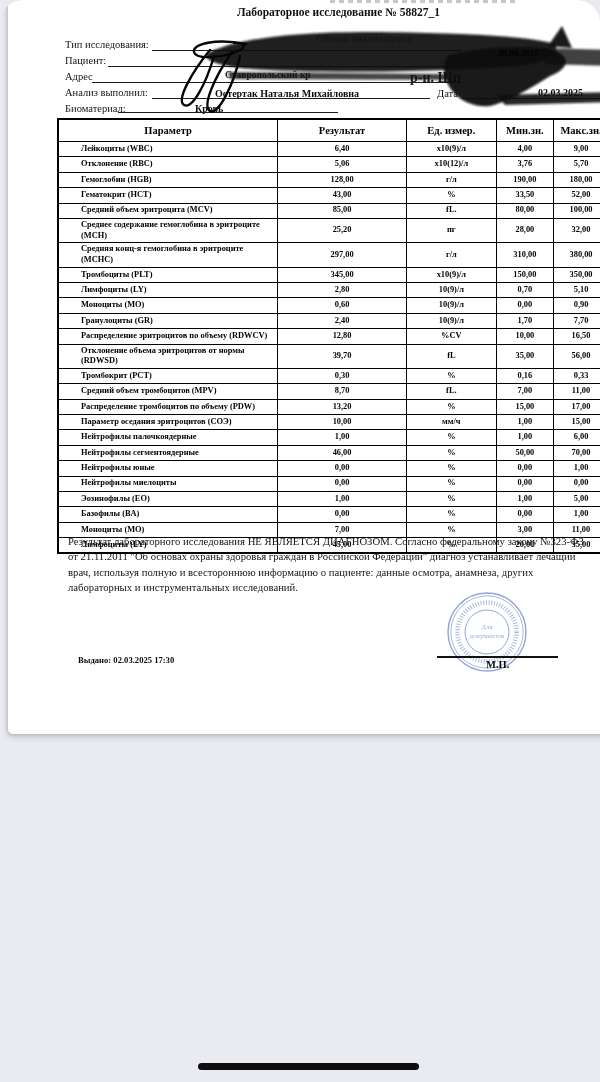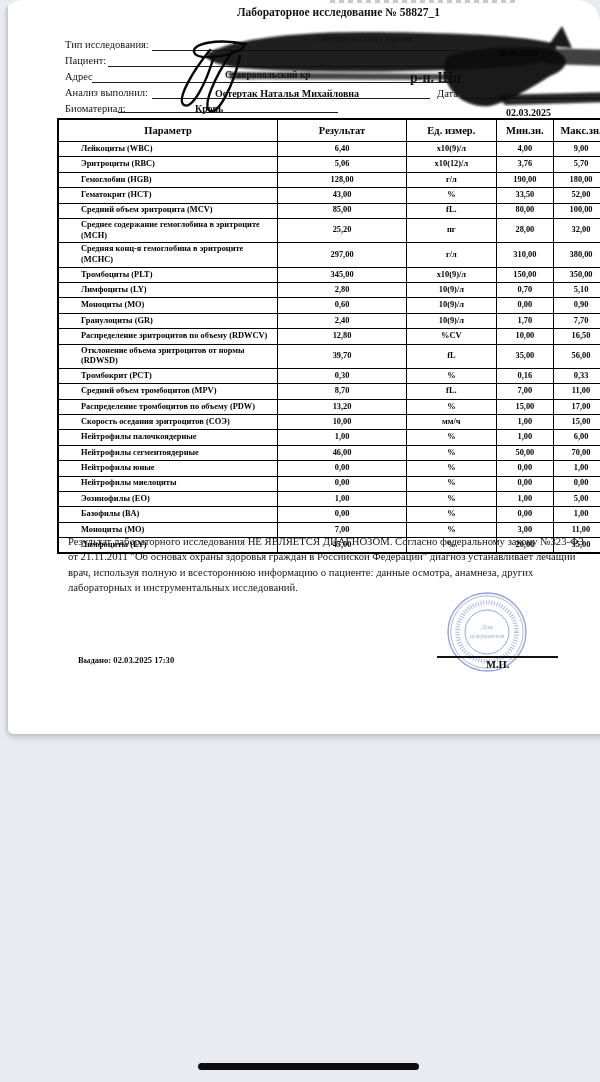--- a/index.html
+++ b/index.html
@@ -76,21 +76,21 @@
     <div class="uline" style="left:100px;top:66px;width:352px;"></div>
 
     <div class="abs field-label" style="left:57px;top:71px;">Адрес</div>
     <div class="abs ghost-addr" style="left:217px;top:70px;">Ставропольский кр</div>
     <div class="abs ghost-addr" style="left:402px;top:70px;font-size:14px;">р-н. Шп</div>
     <div class="uline" style="left:84px;top:82px;width:368px;"></div>
 
     <div class="abs field-label" style="left:57px;top:87px;">Анализ выполнил:</div>
     <div class="abs field-value" style="left:207px;top:88px;">Остертак Наталья Михайловна</div>
     <div class="abs field-label" style="left:429px;top:88px;">Дата</div>
-    <div class="abs field-value" style="left:498px;top:87px;margin-top:20px;">02.03.2025</div>
+    <div class="abs field-value" style="left:530px;top:87px;">02.03.2025</div>
     <div class="uline" style="left:144px;top:98px;width:278px;"></div>
     <div class="uline" style="left:454px;top:98px;width:156px;"></div>
 
     <div class="abs field-label" style="left:57px;top:103px;">Биоматериал:</div>
     <div class="abs field-value" style="left:187px;top:103px;">Кровь</div>
     <div class="uline" style="left:110px;top:112px;width:220px;"></div>
 
     <svg width="610" height="145" style="position:absolute;left:0;top:0;pointer-events:none;">
       <defs>
         <filter id="soft">
@@ -132,21 +132,21 @@
         </thead>
       <tbody>
           <tr>
             <td class="param">Лейкоциты (WBC)</td>
             <td>6,40</td>
             <td>x10(9)/л</td>
             <td>4,00</td>
             <td>9,00</td>
           </tr>
           <tr>
-            <td class="param">Эритроциты (RBC)</td>
+            <td class="param">Отклонение (RBC)</td>
             <td>5,06</td>
             <td>x10(12)/л</td>
             <td>3,76</td>
             <td>5,70</td>
           </tr>
           <tr>
             <td class="param">Гемоглобин (HGB)</td>
             <td>128,00</td>
             <td>г/л</td>
             <td>190,00</td>
@@ -237,21 +237,21 @@
             <td>11,00</td>
           </tr>
           <tr>
             <td class="param">Распределение тромбоцитов по объему (PDW)</td>
             <td>13,20</td>
             <td>%</td>
             <td>15,00</td>
             <td>17,00</td>
           </tr>
           <tr>
-            <td class="param">Скорость оседания эритроцитов (СОЭ)</td>
+            <td class="param">Параметр оседания эритроцитов (СОЭ)</td>
             <td>10,00</td>
             <td>мм/ч</td>
             <td>1,00</td>
             <td>15,00</td>
           </tr>
           <tr>
             <td class="param">Нейтрофилы палочкоядерные</td>
             <td>1,00</td>
             <td>%</td>
             <td>1,00</td>

